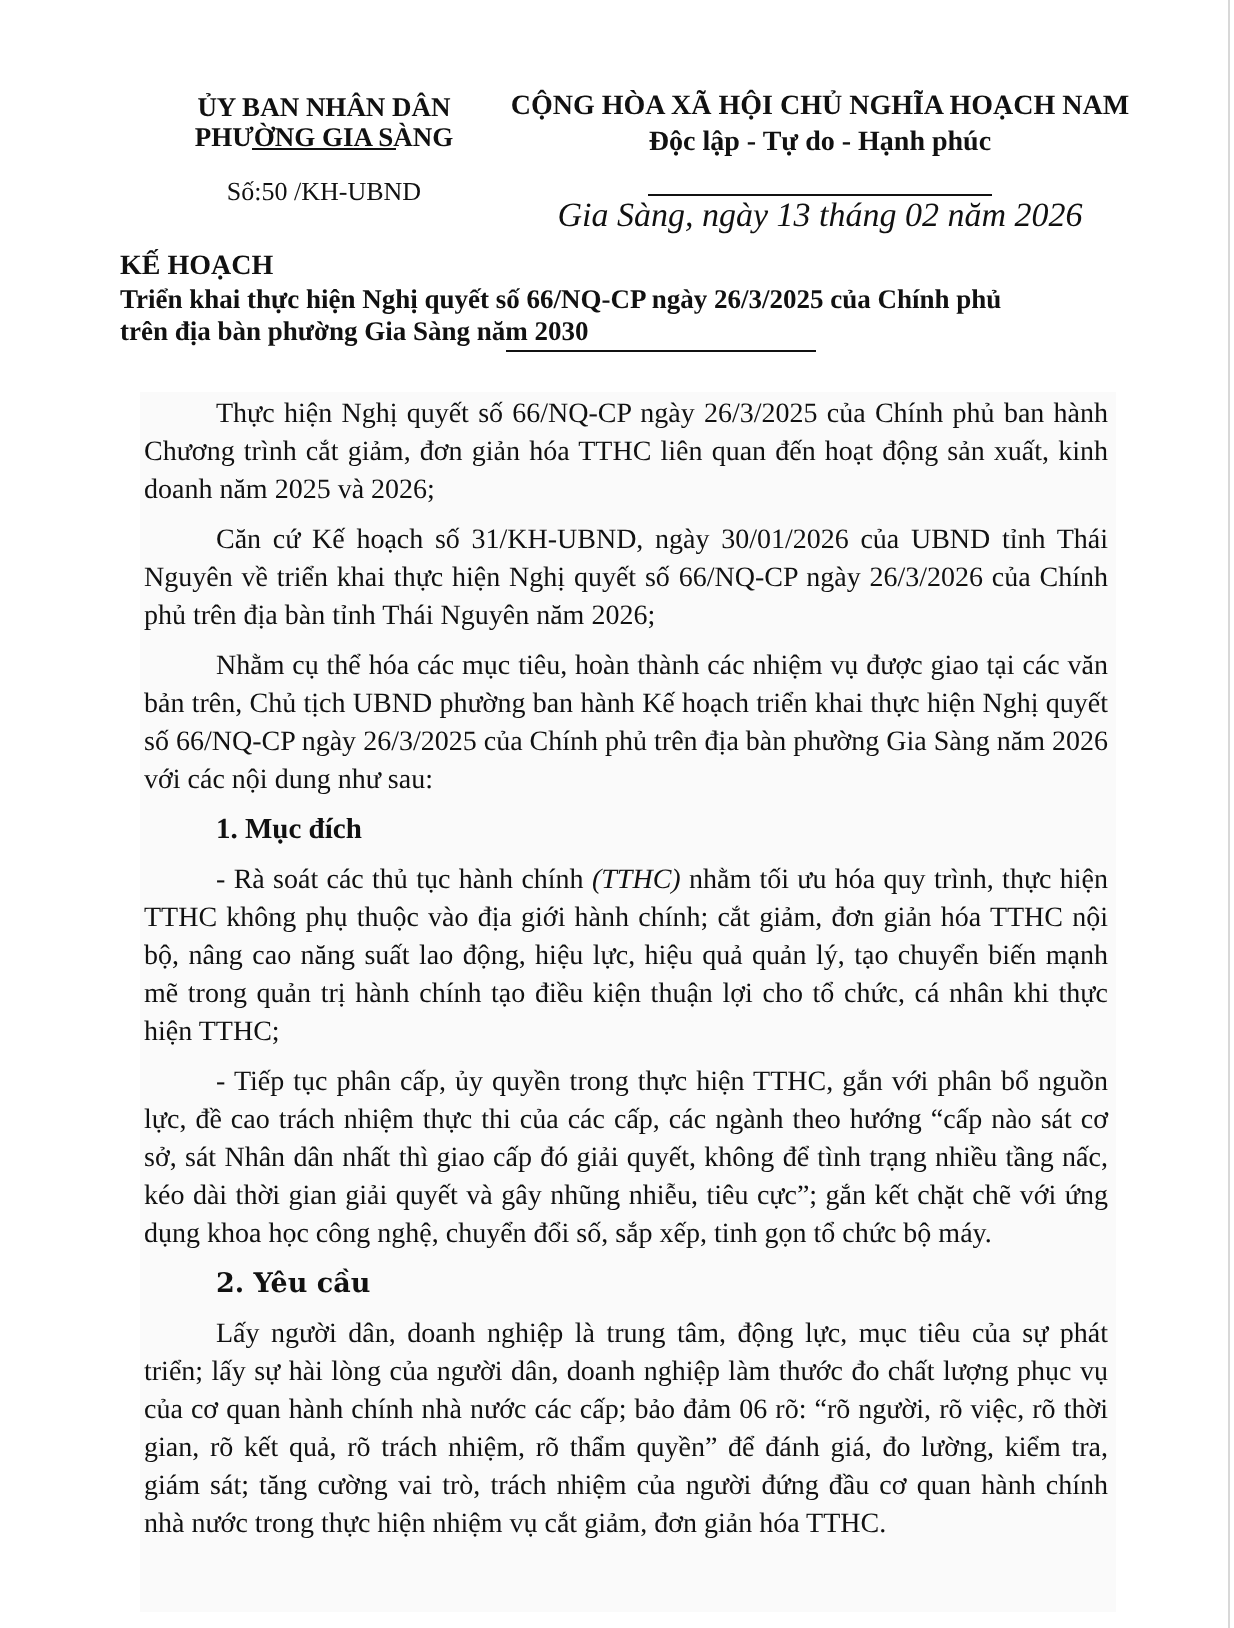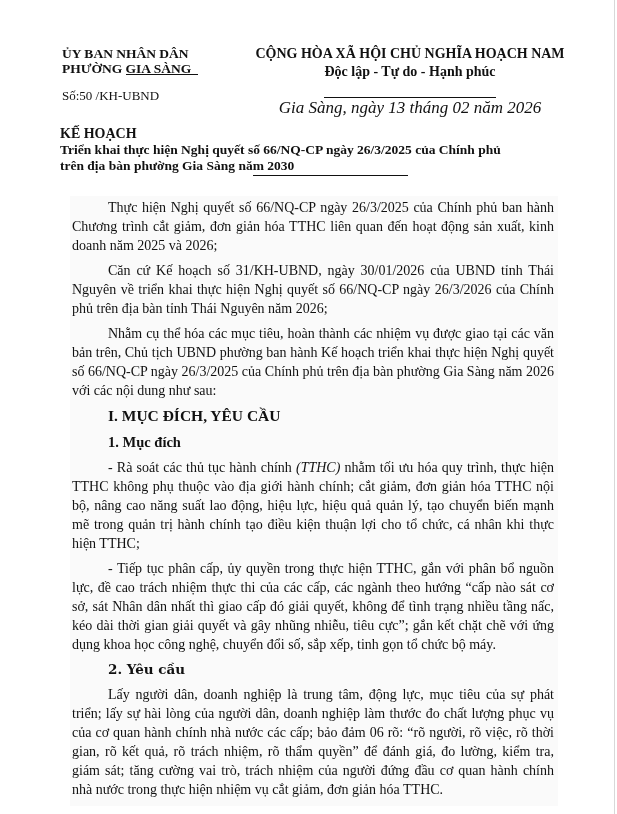--- a/index.html
+++ b/index.html
@@ -3,21 +3,21 @@
 <meta charset="utf-8">
 <style>
   html, body { margin: 0; padding: 0; }
   body {
     width: 617px; height: 814px; overflow: hidden; background: #ffffff;
     font-family: "Liberation Serif", "DejaVu Serif", serif; color: #111;
     position: relative;
   }
   .page-edge { position: absolute; top: 0; right: 2px; width: 1px; height: 814px; background: #d8d8d8; }
   .header { position: absolute; top: 46px; left: 0; width: 617px; }
-  .left-col { position: absolute; left: 62px; width: 200px; }
+  .left-col { position: absolute; left: 62px; width: 200px; text-align: center; }
   .right-col { position: absolute; left: 250px; width: 320px; text-align: center; }
   .org { font-weight: bold; font-size: 13.5px; line-height: 15px; margin: 0; }
   .rule-short { width: 72px; height: 1px; background: #111; margin: 0 auto; position: relative; top: -2px; }
   .docno { font-size: 13px; margin-top: 11px; }
   .nation { font-weight: bold; font-size: 14px; line-height: 16px; margin: 0; }
   .motto { font-weight: bold; font-size: 14px; line-height: 16px; display: inline-block; border-bottom: 1px solid #111; padding-bottom: 17px; }
   .place-date { font-style: italic; font-size: 17px; margin-top: 0; }
   .title-block { position: absolute; top: 126px; left: 60px; width: 520px; text-align: left; font-weight: bold; font-size: 13.5px; line-height: 16px; }
   .title-main { font-size: 14px; }
   .title-rule { width: 155px; height: 1px; background: #111; margin: 1px auto 0 auto; position: relative; left: 10px; }
@@ -54,19 +54,18 @@
   <div>trên địa bàn phường Gia Sàng năm 2030</div>
   <div class="title-rule"></div>
 </div>
 
 <div class="body-band"></div>
 
 <div class="body">
   <p>Thực hiện Nghị quyết số 66/NQ-CP ngày 26/3/2025 của Chính phủ ban hành Chương trình cắt giảm, đơn giản hóa TTHC liên quan đến hoạt động sản xuất, kinh doanh năm 2025 và 2026;</p>
   <p>Căn cứ Kế hoạch số 31/KH-UBND, ngày 30/01/2026 của UBND tỉnh Thái Nguyên về triển khai thực hiện Nghị quyết số 66/NQ-CP ngày 26/3/2026 của Chính phủ trên địa bàn tỉnh Thái Nguyên năm 2026;</p>
   <p>Nhằm cụ thể hóa các mục tiêu, hoàn thành các nhiệm vụ được giao tại các văn bản trên, Chủ tịch UBND phường ban hành Kế hoạch triển khai thực hiện Nghị quyết số 66/NQ-CP ngày 26/3/2025 của Chính phủ trên địa bàn phường Gia Sàng năm 2026 với các nội dung như sau:</p>
-  <h2>I. MỤC ĐÍCH, YÊU CẦU</h2>
   <h3>1. Mục đích</h3>
   <p><span>- Rà soát các thủ tục hành chính </span><span class="em">(TTHC)</span><span> nhằm tối ưu hóa quy trình, thực hiện TTHC không phụ thuộc vào địa giới hành chính; cắt giảm, đơn giản hóa TTHC nội bộ, nâng cao năng suất lao động, hiệu lực, hiệu quả quản lý, tạo chuyển biến mạnh mẽ trong quản trị hành chính tạo điều kiện thuận lợi cho tổ chức, cá nhân khi thực hiện TTHC;</span></p>
   <p>- Tiếp tục phân cấp, ủy quyền trong thực hiện TTHC, gắn với phân bổ nguồn lực, đề cao trách nhiệm thực thi của các cấp, các ngành theo hướng “cấp nào sát cơ sở, sát Nhân dân nhất thì giao cấp đó giải quyết, không để tình trạng nhiều tầng nấc, kéo dài thời gian giải quyết và gây nhũng nhiễu, tiêu cực”; gắn kết chặt chẽ với ứng dụng khoa học công nghệ, chuyển đổi số, sắp xếp, tinh gọn tổ chức bộ máy.</p>
   <h3 class="dejavu">2. Yêu cầu</h3>
   <p>Lấy người dân, doanh nghiệp là trung tâm, động lực, mục tiêu của sự phát triển; lấy sự hài lòng của người dân, doanh nghiệp làm thước đo chất lượng phục vụ của cơ quan hành chính nhà nước các cấp; bảo đảm 06 rõ: “rõ người, rõ việc, rõ thời gian, rõ kết quả, rõ trách nhiệm, rõ thẩm quyền” để đánh giá, đo lường, kiểm tra, giám sát; tăng cường vai trò, trách nhiệm của người đứng đầu cơ quan hành chính nhà nước trong thực hiện nhiệm vụ cắt giảm, đơn giản hóa TTHC.</p>
 </div>
 
 </body></html>

